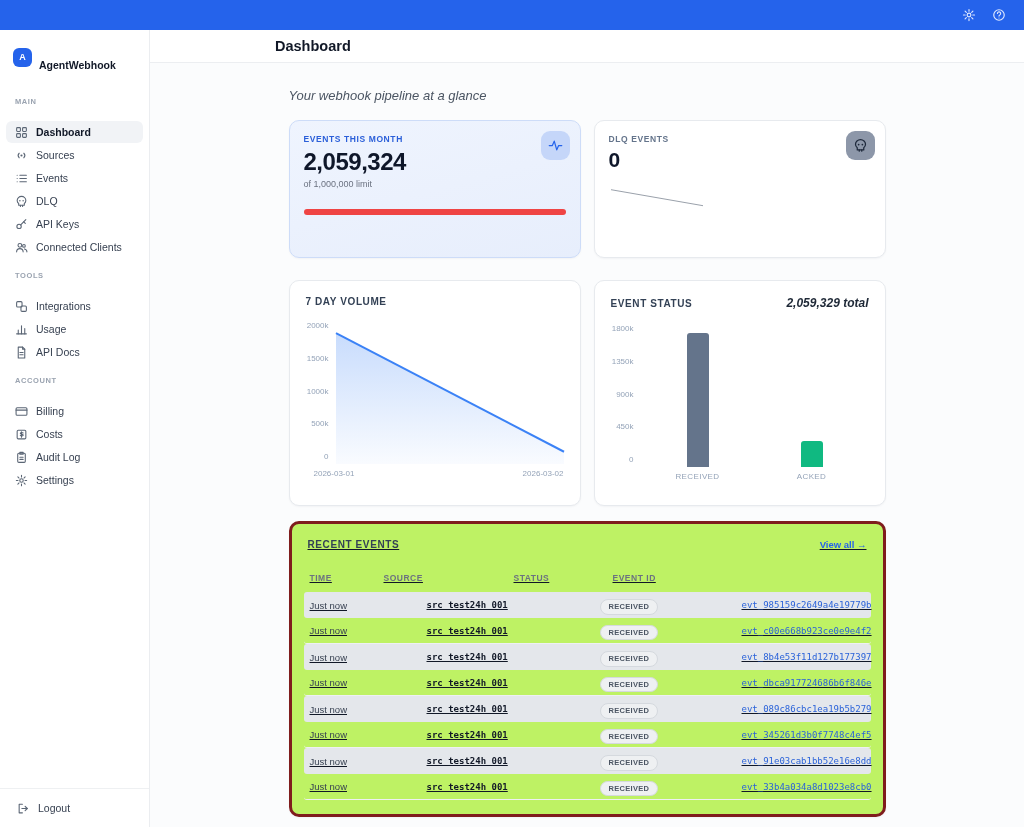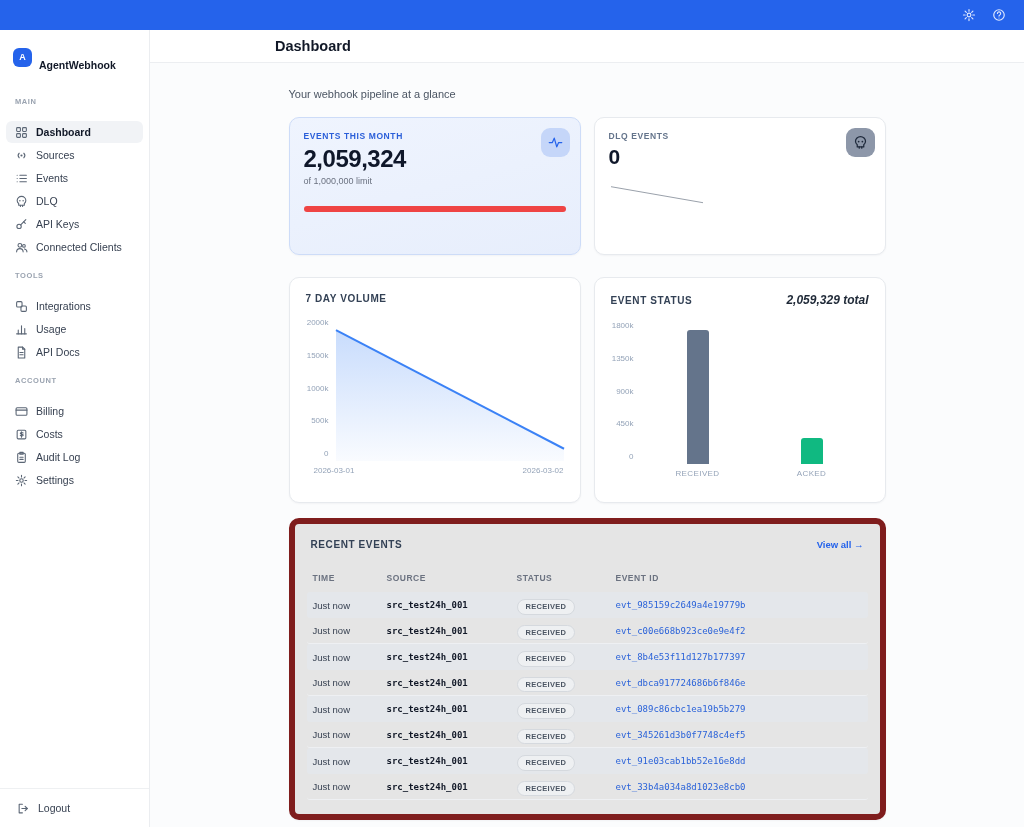--- a/index.html
+++ b/index.html
@@ -27,21 +27,21 @@
   .nicon svg { width:13px; height:13px; }
   .sidebar-footer { border-top:1px solid #eef0f2; padding:8px 8px; }
   .sidebar-footer .nav-item { margin-bottom:0; }
 
   
   .main { flex:1; display:flex; flex-direction:column; background:#fbfcfd; min-width:0; }
   .main-header { height:33px; background:#fff; border-bottom:1px solid #eceef1; display:flex; align-items:center; padding-left:125px; flex:none; }
   .page-title { font-size:14.5px; font-weight:700; color:#111827; }
   .content { flex:1; overflow:hidden; padding-top:25px; }
   .container { width:597px; margin:0 auto; }
-  .subtitle { font-size:11px; color:#4b5563; margin-bottom:17px; }
+  .subtitle { font-size:13px; color:#4b5563; margin-bottom:17px;font-style:italic; }
 
   
   .stats { display:flex; gap:13px; margin-bottom:22px; }
   .stat-card { position:relative; flex:1; background:#fff; border:1px solid #e7eaee; border-radius:10px; height:138px; padding:13px 14px; box-shadow:0 1px 2px rgba(16,24,40,.04); }
   .stat-card.accent { background:linear-gradient(165deg,#eff4fe 0%,#e7eefc 100%); border-color:#cddcf8; }
   .stat-label { font-size:8.5px; font-weight:700; letter-spacing:.07em; color:#64748b; padding-right:34px; }
   .stat-card.accent .stat-label { color:#2b5fd9; }
   .stat-value { font-size:21px; font-weight:700; color:#0f172a; letter-spacing:-.02em; margin-top:4px; }
   .stat-card.accent .stat-value { font-size:24px; }
   .stat-sub { font-size:9px; color:#6b7280; margin-top:3px; }
@@ -65,27 +65,27 @@
   .plotbox { flex:1; position:relative; height:140px; min-width:0; }
   .plotbox svg.areachart { position:absolute; inset:0; width:100%; height:100%; overflow:visible; }
   .xlabels { display:flex; justify-content:space-between; font-size:8px; color:#94a3b8; margin-top:5px; margin-left:-22px; }
   .bars { position:absolute; inset:0; display:flex; align-items:flex-end; }
   .bar-col { flex:1; display:flex; justify-content:center; }
   .bar { width:22px; border-radius:3px 3px 0 0; }
   .bar-cats { display:flex; margin-top:5px; }
   .bar-cat { flex:1; text-align:center; font-size:8px; color:#94a3b8; letter-spacing:.05em; }
 
   
-  .events-card { background:#e5e5e5; border:6px solid #7f1d1d; border-radius:10px; padding:15px 12px 14px; box-shadow:0 1px 2px rgba(16,24,40,.04); }
+  .events-card { background:#bef264; border:3px solid #7f1d1d; border-radius:10px; padding:15px 12px 14px; box-shadow:0 1px 2px rgba(16,24,40,.04);text-decoration:underline; }
   .events-head { display:flex; justify-content:space-between; align-items:center; margin:0 4px 14px; }
   .view-all { font-size:9.5px; font-weight:700; color:#2563eb; cursor:pointer; }
   .tbl-header, .tbl-row { display:grid; grid-template-columns:74px 130px 99px 1fr; align-items:center; padding:0 6px; }
   .tbl-header { height:28px; }
   .tbl-header span { font-size:8.5px; font-weight:700; letter-spacing:.06em; color:#6b7280; }
-  .tbl-row { height:26px; border-radius:3px; }
+  .tbl-row { height:26px; border-radius:3px;gap:43px; }
   .tbl-row.striped { background:#e4e7eb; }
   .tbl-row.plain { border-bottom:1px solid #eef0f3; }
   .cell-time { font-size:9.5px; color:#374151; }
   .cell-source { font-family:"DejaVu Sans Mono", monospace; font-size:9px; font-weight:700; color:#111827; }
   .badge { display:inline-block; font-size:7.5px; font-weight:700; letter-spacing:.04em; color:#4b5563; background:#eef0f2; border:1px solid #d5d9de; border-radius:9px; padding:2px 8px 2.5px; }
   .cell-id { font-family:"DejaVu Sans Mono", monospace; font-size:9px; color:#2b63d9; cursor:pointer; justify-self:start; }
 </style>
 </head>
 <body>
 

